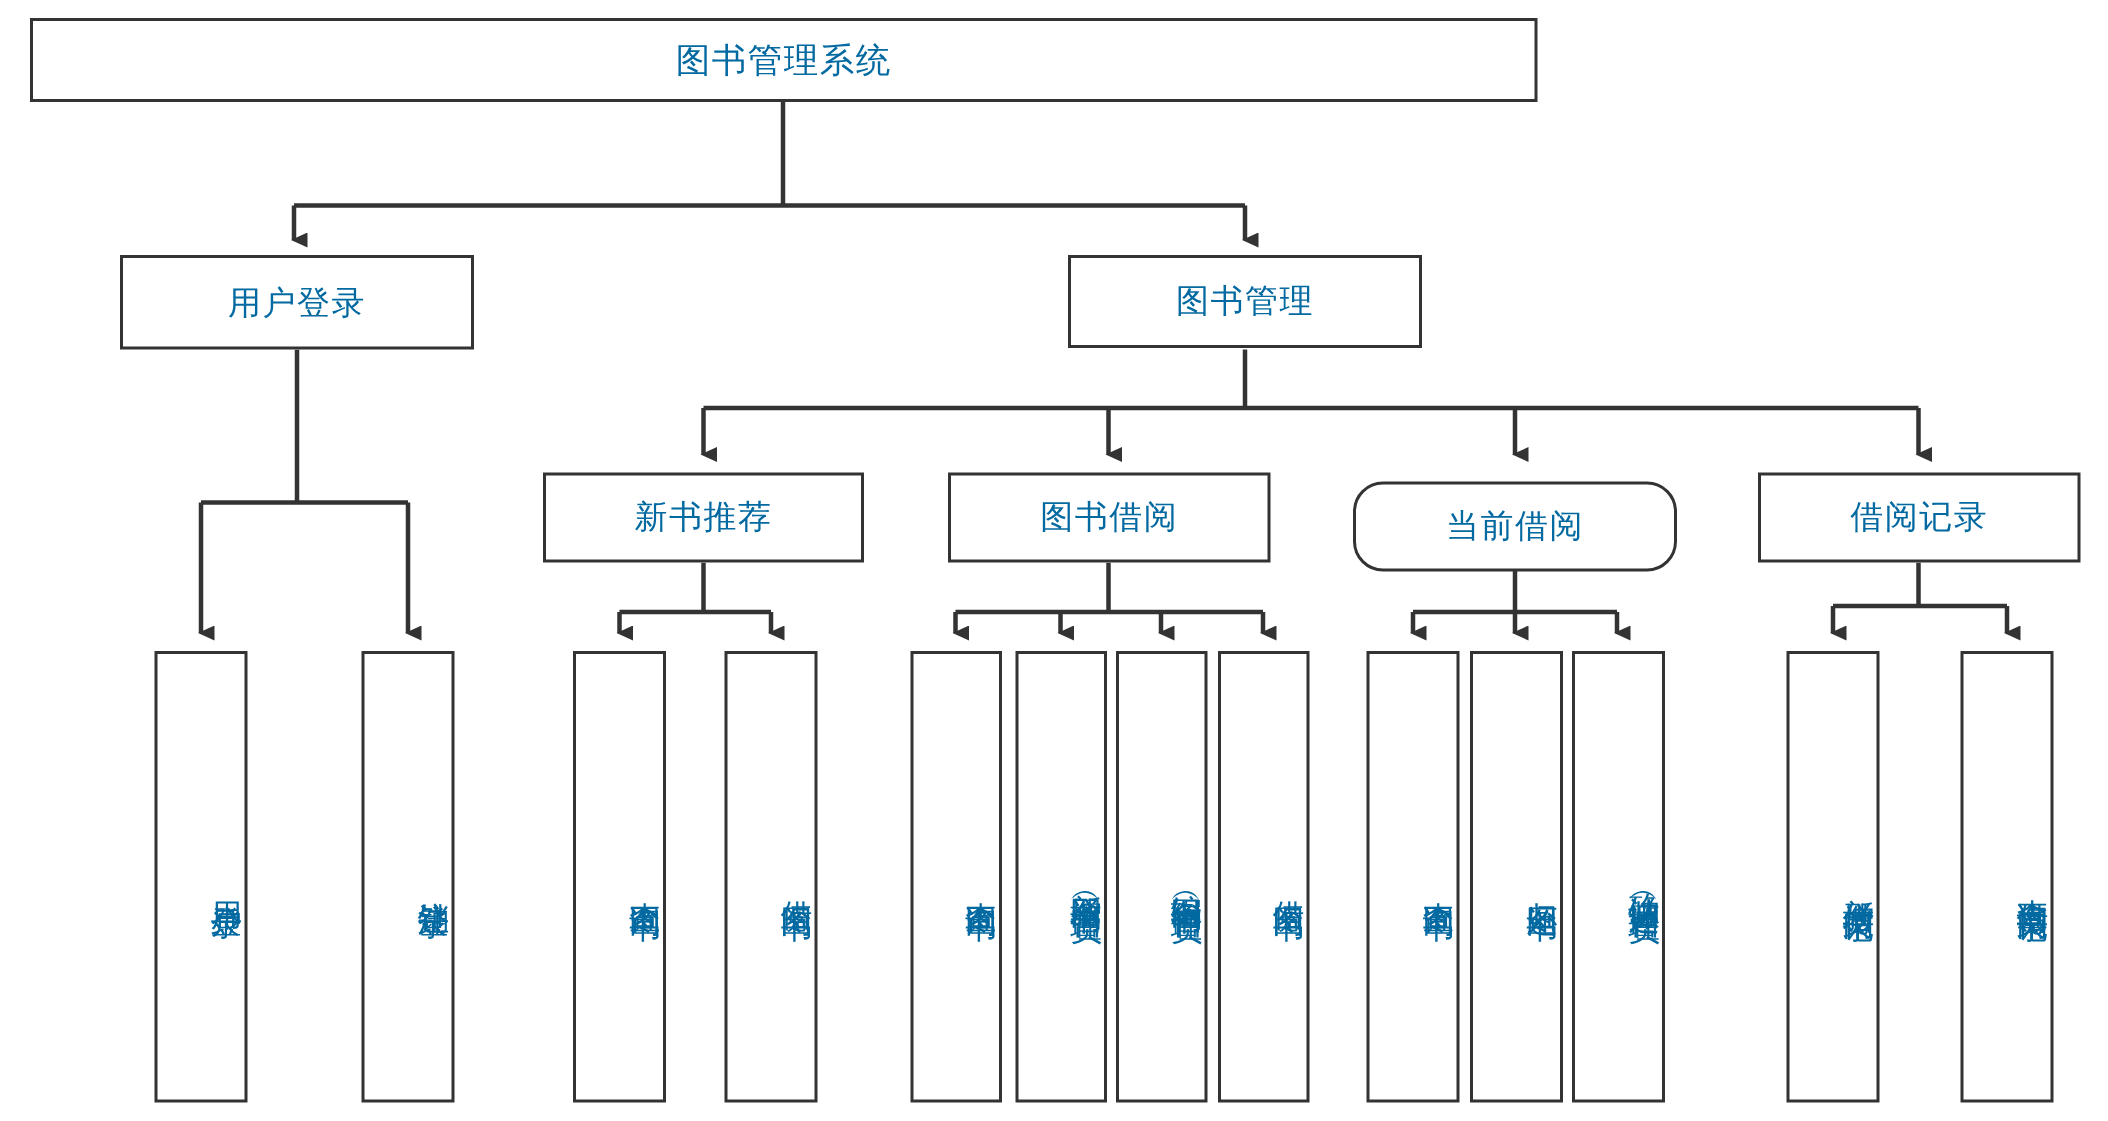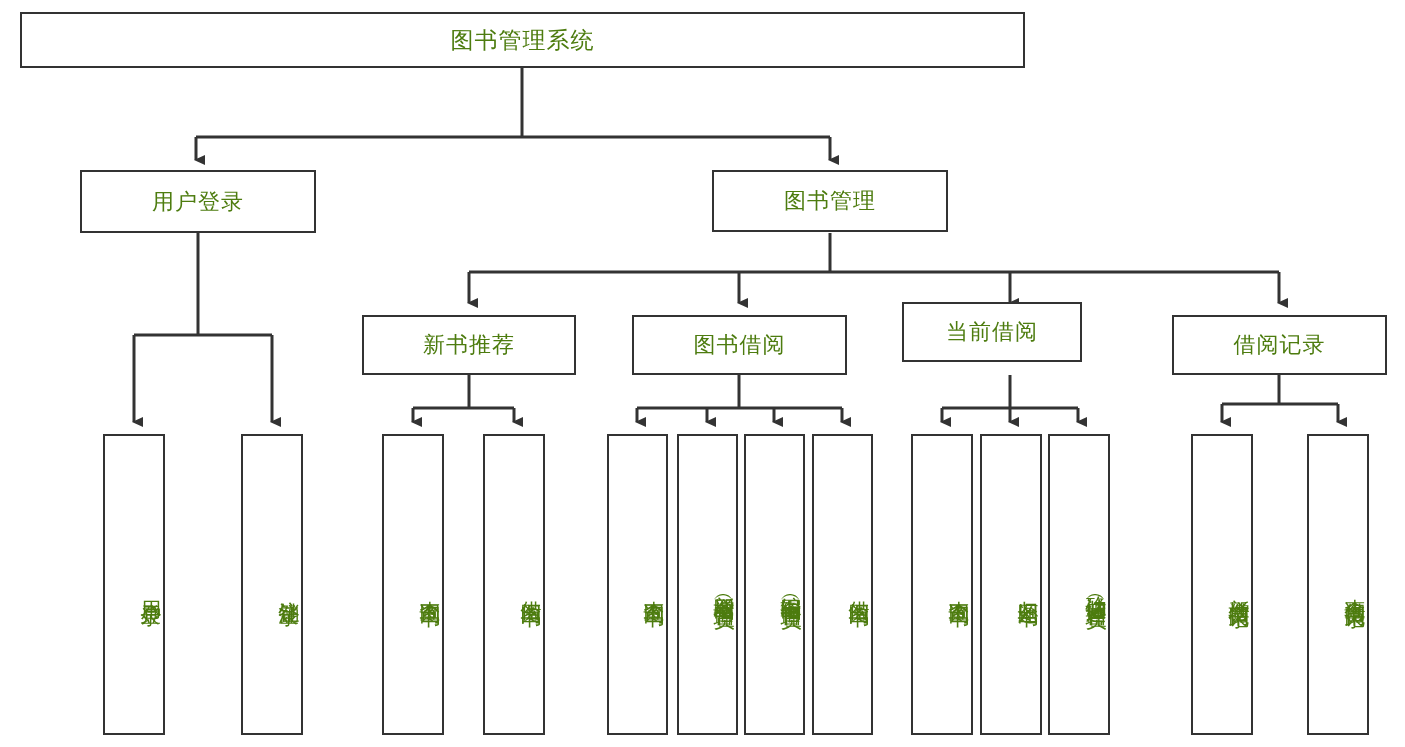--- a/index.html
+++ b/index.html
@@ -27,21 +27,21 @@
     pointer-events: none;
   }
   .node {
     position: absolute;
     box-sizing: border-box;
     background: #ffffff;
     border: 2px solid #333333;
     display: flex;
     align-items: center;
     justify-content: center;
-    color: #4d7c0f;
+    color: #0369a1;
   }
   .node.horiz {
     font-size: 22px;
     letter-spacing: 1px;
   }
   .node.root {
     font-size: 23px;
   }
   .node.leaf {
     writing-mode: vertical-rl;
@@ -134,21 +134,21 @@
   <div class="node horiz" style="left:712px; top:170px; width:236px; height:62px;">
     <span>图书管理</span>
   </div>
 
   <div class="node horiz" style="left:362px; top:315px; width:214px; height:60px;text-align:center;">
     <span>新书推荐</span>
   </div>
   <div class="node horiz" style="left:632px; top:315px; width:215px; height:60px;font-family:Liberation Mono, monospace;">
     <span>图书借阅</span>
   </div>
-  <div class="node horiz" style="left:902px; top:302px; width:180px; height:60px;">
+  <div class="node horiz" style="left:902px; top:321px; width:216px; height:60px;border-radius:20px;">
     <span>当前借阅</span>
   </div>
   <div class="node horiz" style="left:1172px; top:315px; width:215px; height:60px;">
     <span>借阅记录</span>
   </div>
 
   <div class="node leaf" style="left:103px; top:434px; width:62px; height:301px;">
     <span class="leaf-label">用户登录</span>
   </div>
   <div class="node leaf" style="left:241px; top:434px; width:62px; height:301px;">

